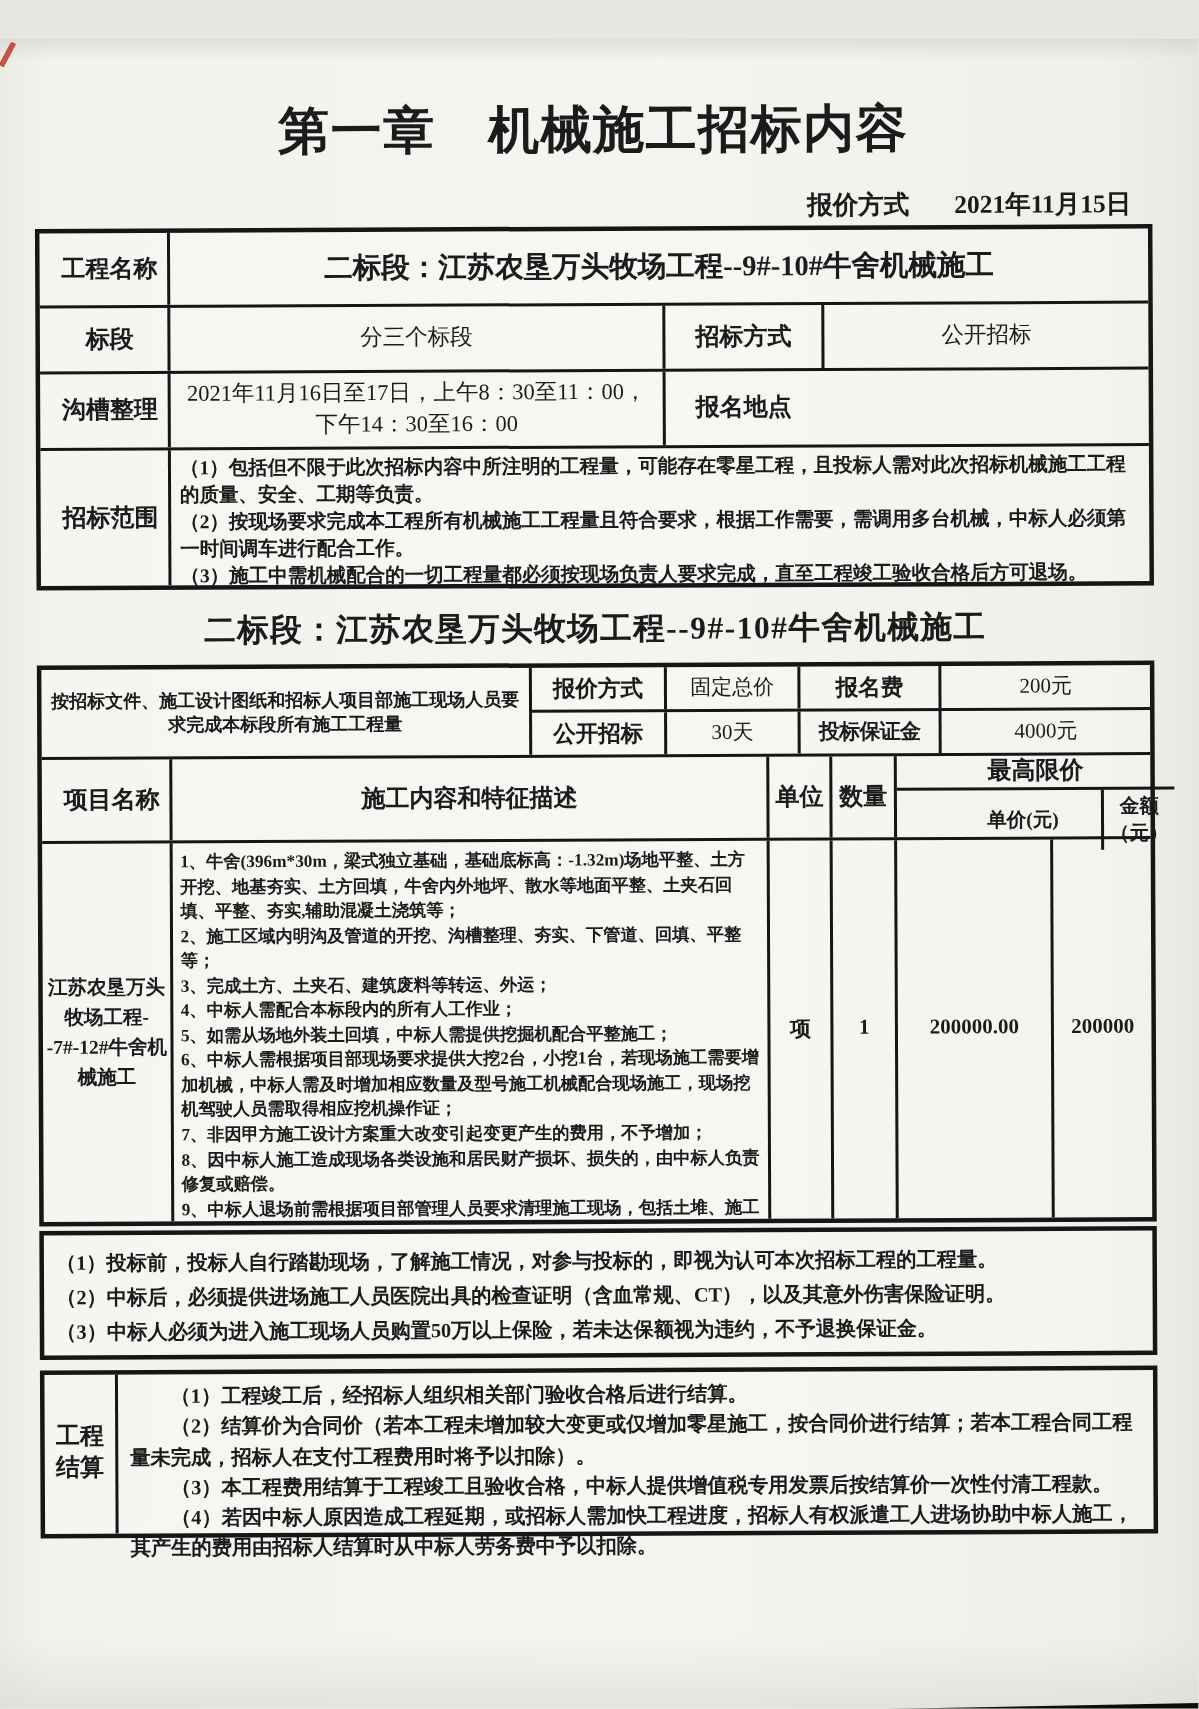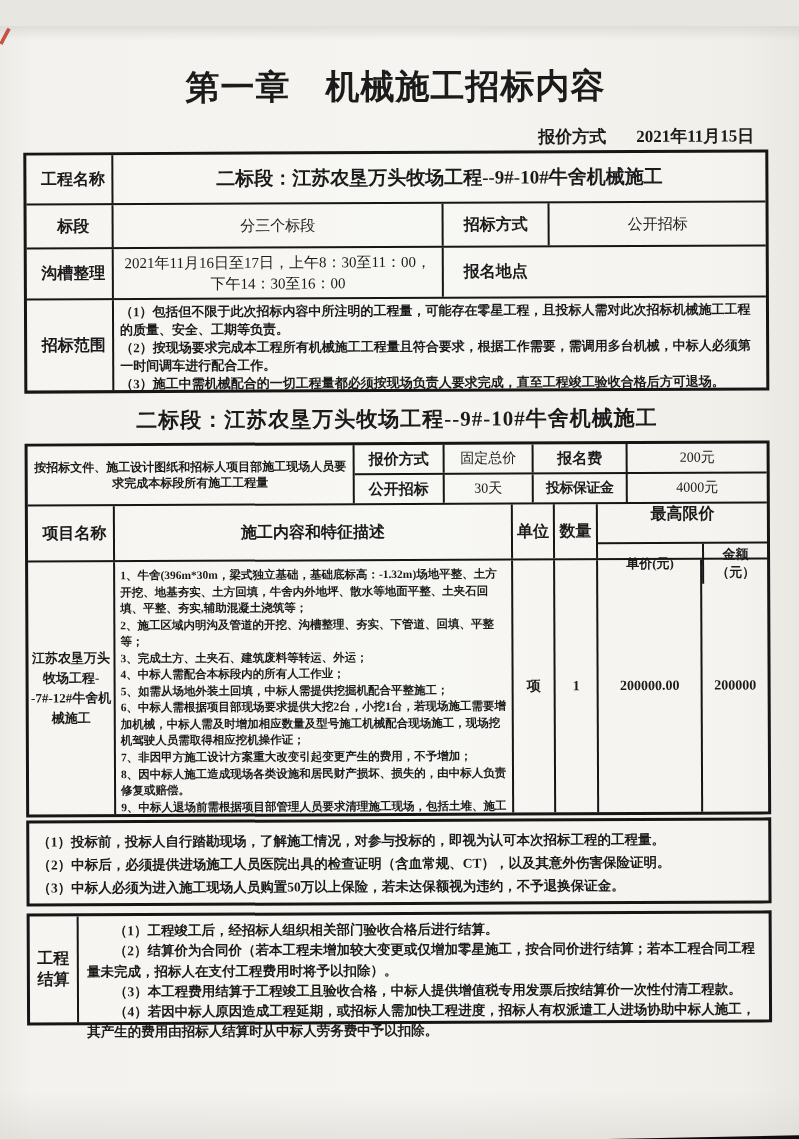--- a/index.html
+++ b/index.html
@@ -52,24 +52,24 @@
   .f15b{font-size:15px;font-weight:bold;}
   .f14{font-size:14px;}
   .f14b{font-size:14px;font-weight:bold;letter-spacing:-0.5px;}
   .t2rb{height:54px;}
   .w-cont{width:398px;flex:none;}
   .w-unit{width:42px;flex:none;}
   .w-qty{width:43px;flex:none;}
   .w-up{width:104px;flex:none;}
   .w-am{flex:1 1 auto;}
   .hdr{font-size:16px;font-weight:bold;}
-  .maxcol{display:flex;flex-direction:column;flex:1 1 auto;border-left:2px solid #161616;gap:17px;}
+  .maxcol{display:flex;flex-direction:column;flex:1 1 auto;border-left:2px solid #161616;}
   .maxcol .mtop{flex:1;display:flex;align-items:center;justify-content:center;
     font-size:16px;font-weight:bold;}
-  .maxcol .mbot{flex:1;display:flex;border-top:2px solid #161616;}
+  .maxcol .mbot{flex:1;display:flex;border-top:2px solid #161616;padding-left:32px;}
   .maxcol .mbot .cell{font-size:13px;font-weight:bold;}
   .maxcol .mbot .cell:first-child{border-left:none;}
   .t2rc{height:252px;}
   .item-name{font-size:13px;font-weight:bold;line-height:1.55;padding:2px;}
   .content-cell{display:block;text-align:left;padding:5px 5px;overflow:hidden;}
   .content-cell .li{font-size:11.5px;font-weight:600;line-height:1.44;}
   .vcell{font-size:14px;font-weight:600;}
   
   .nbox{margin-top:3px;}
   .w-nlab{width:47px;flex:none;}

